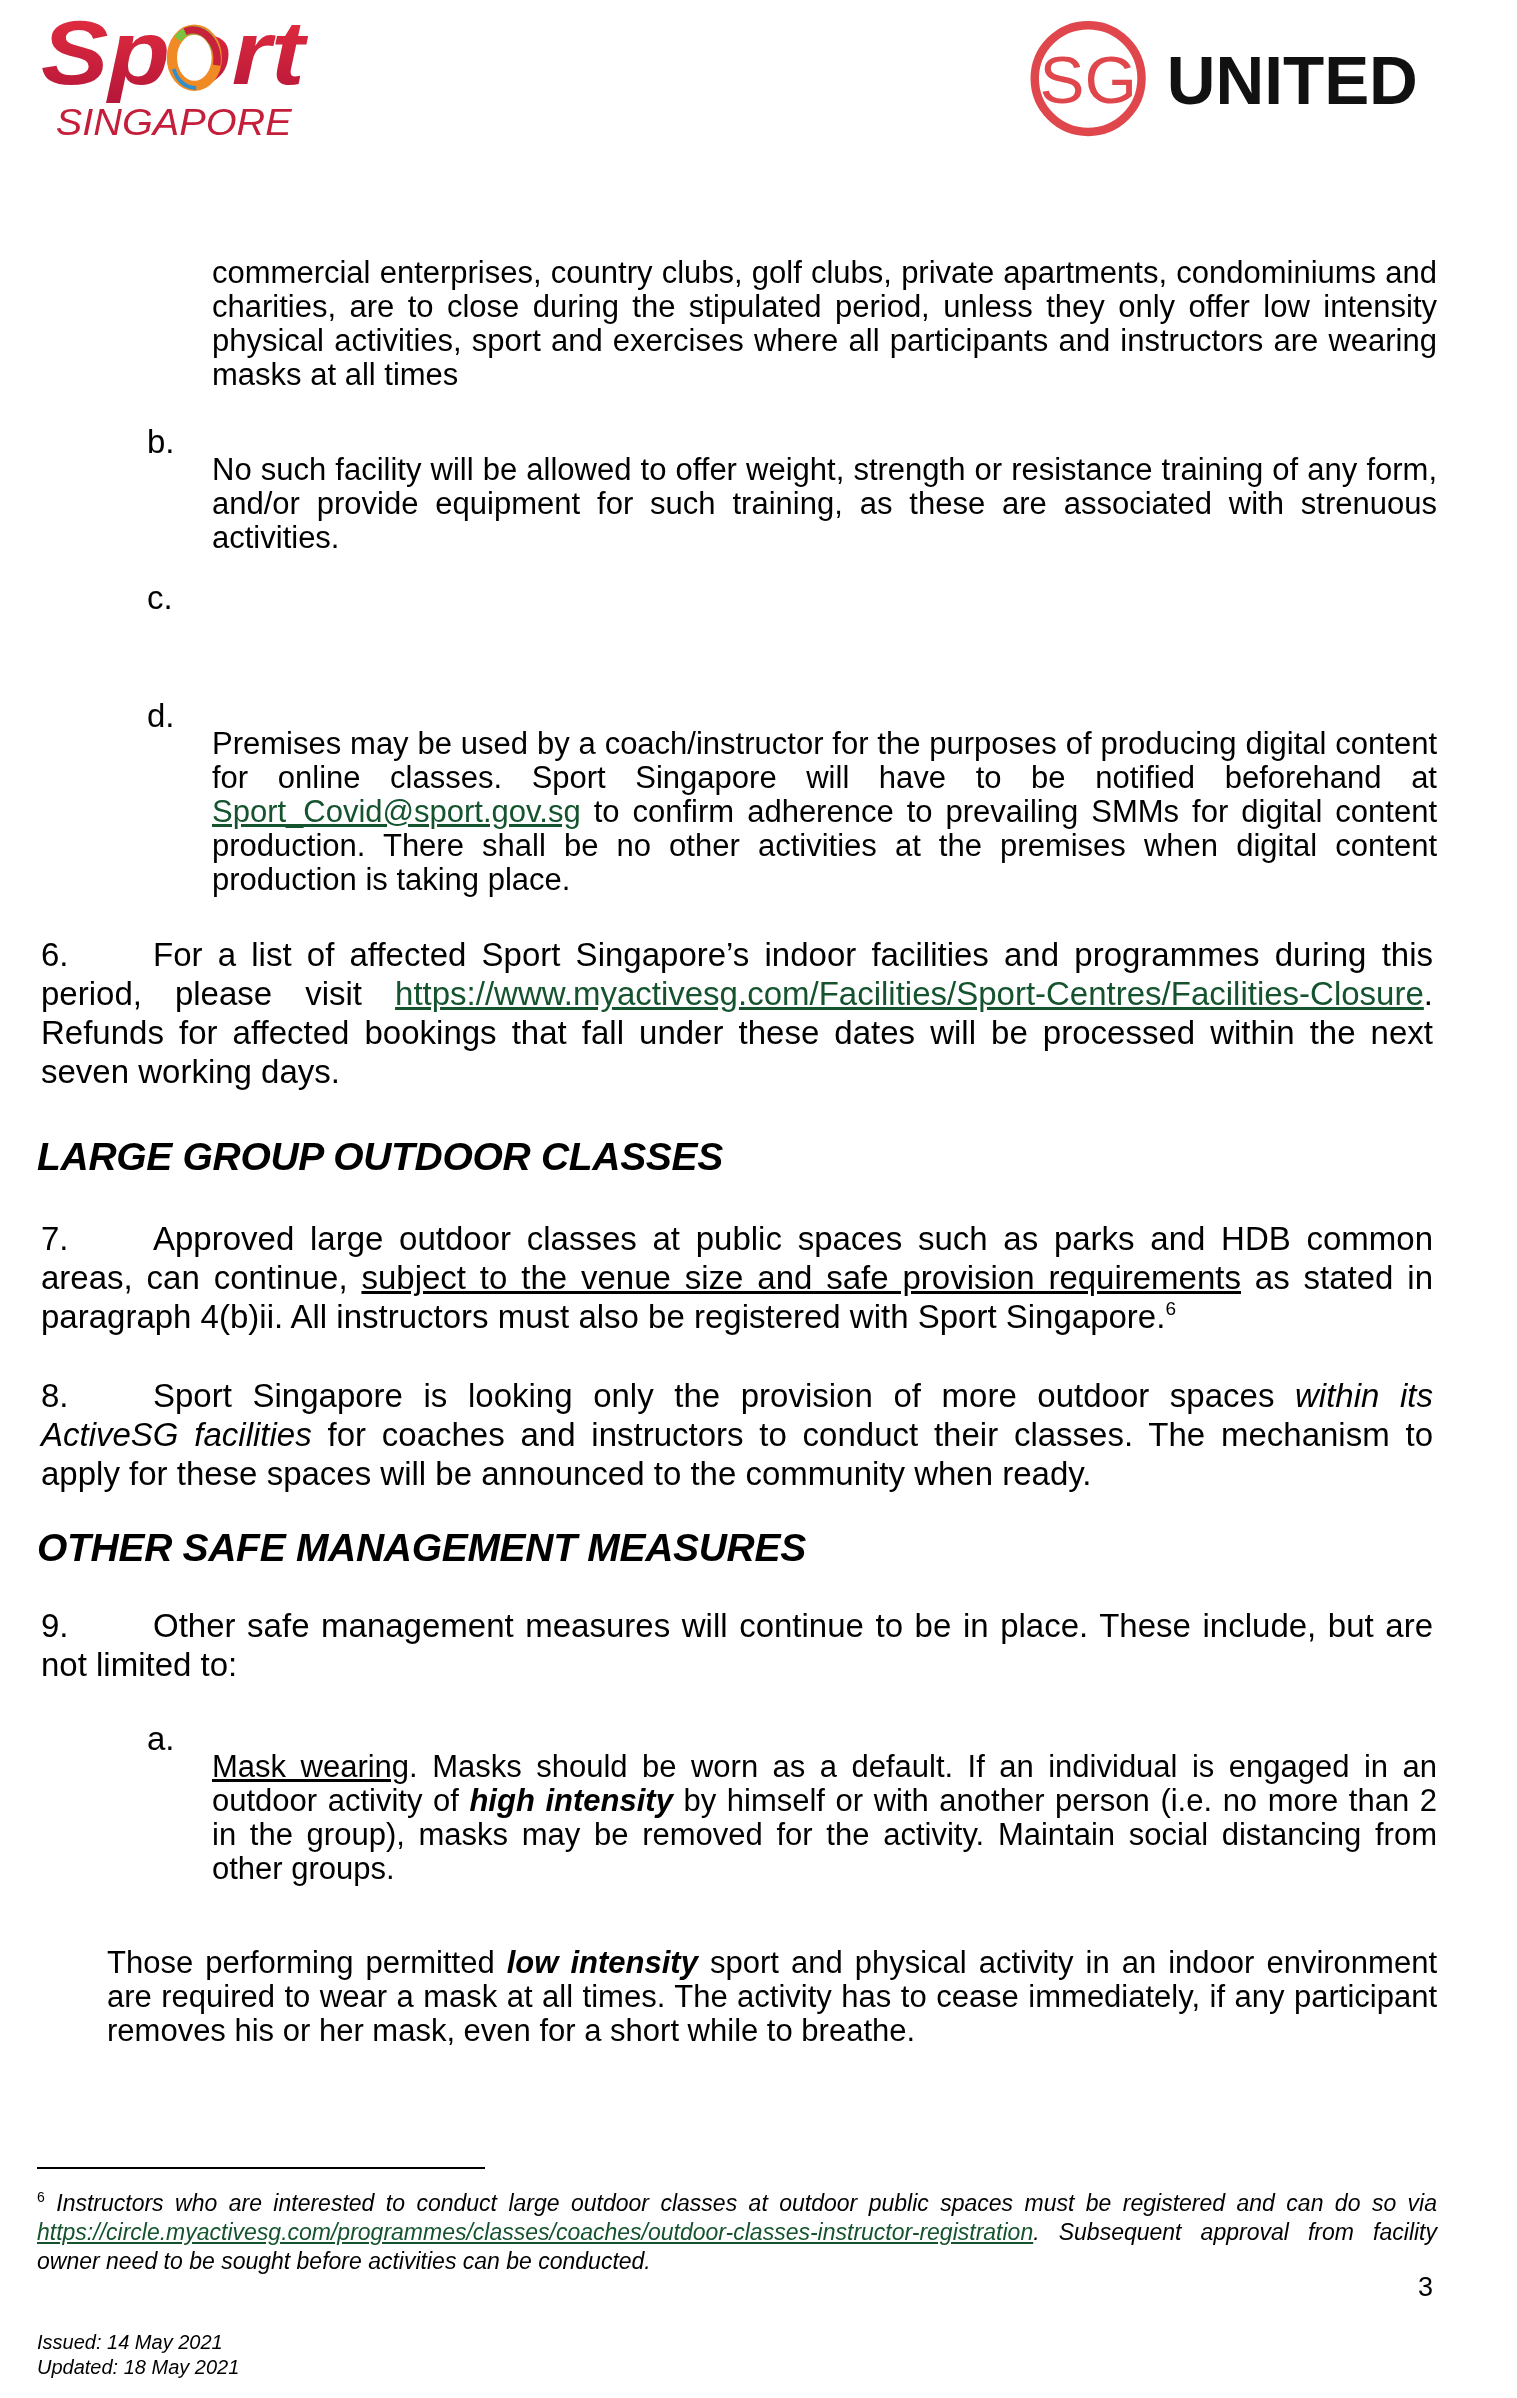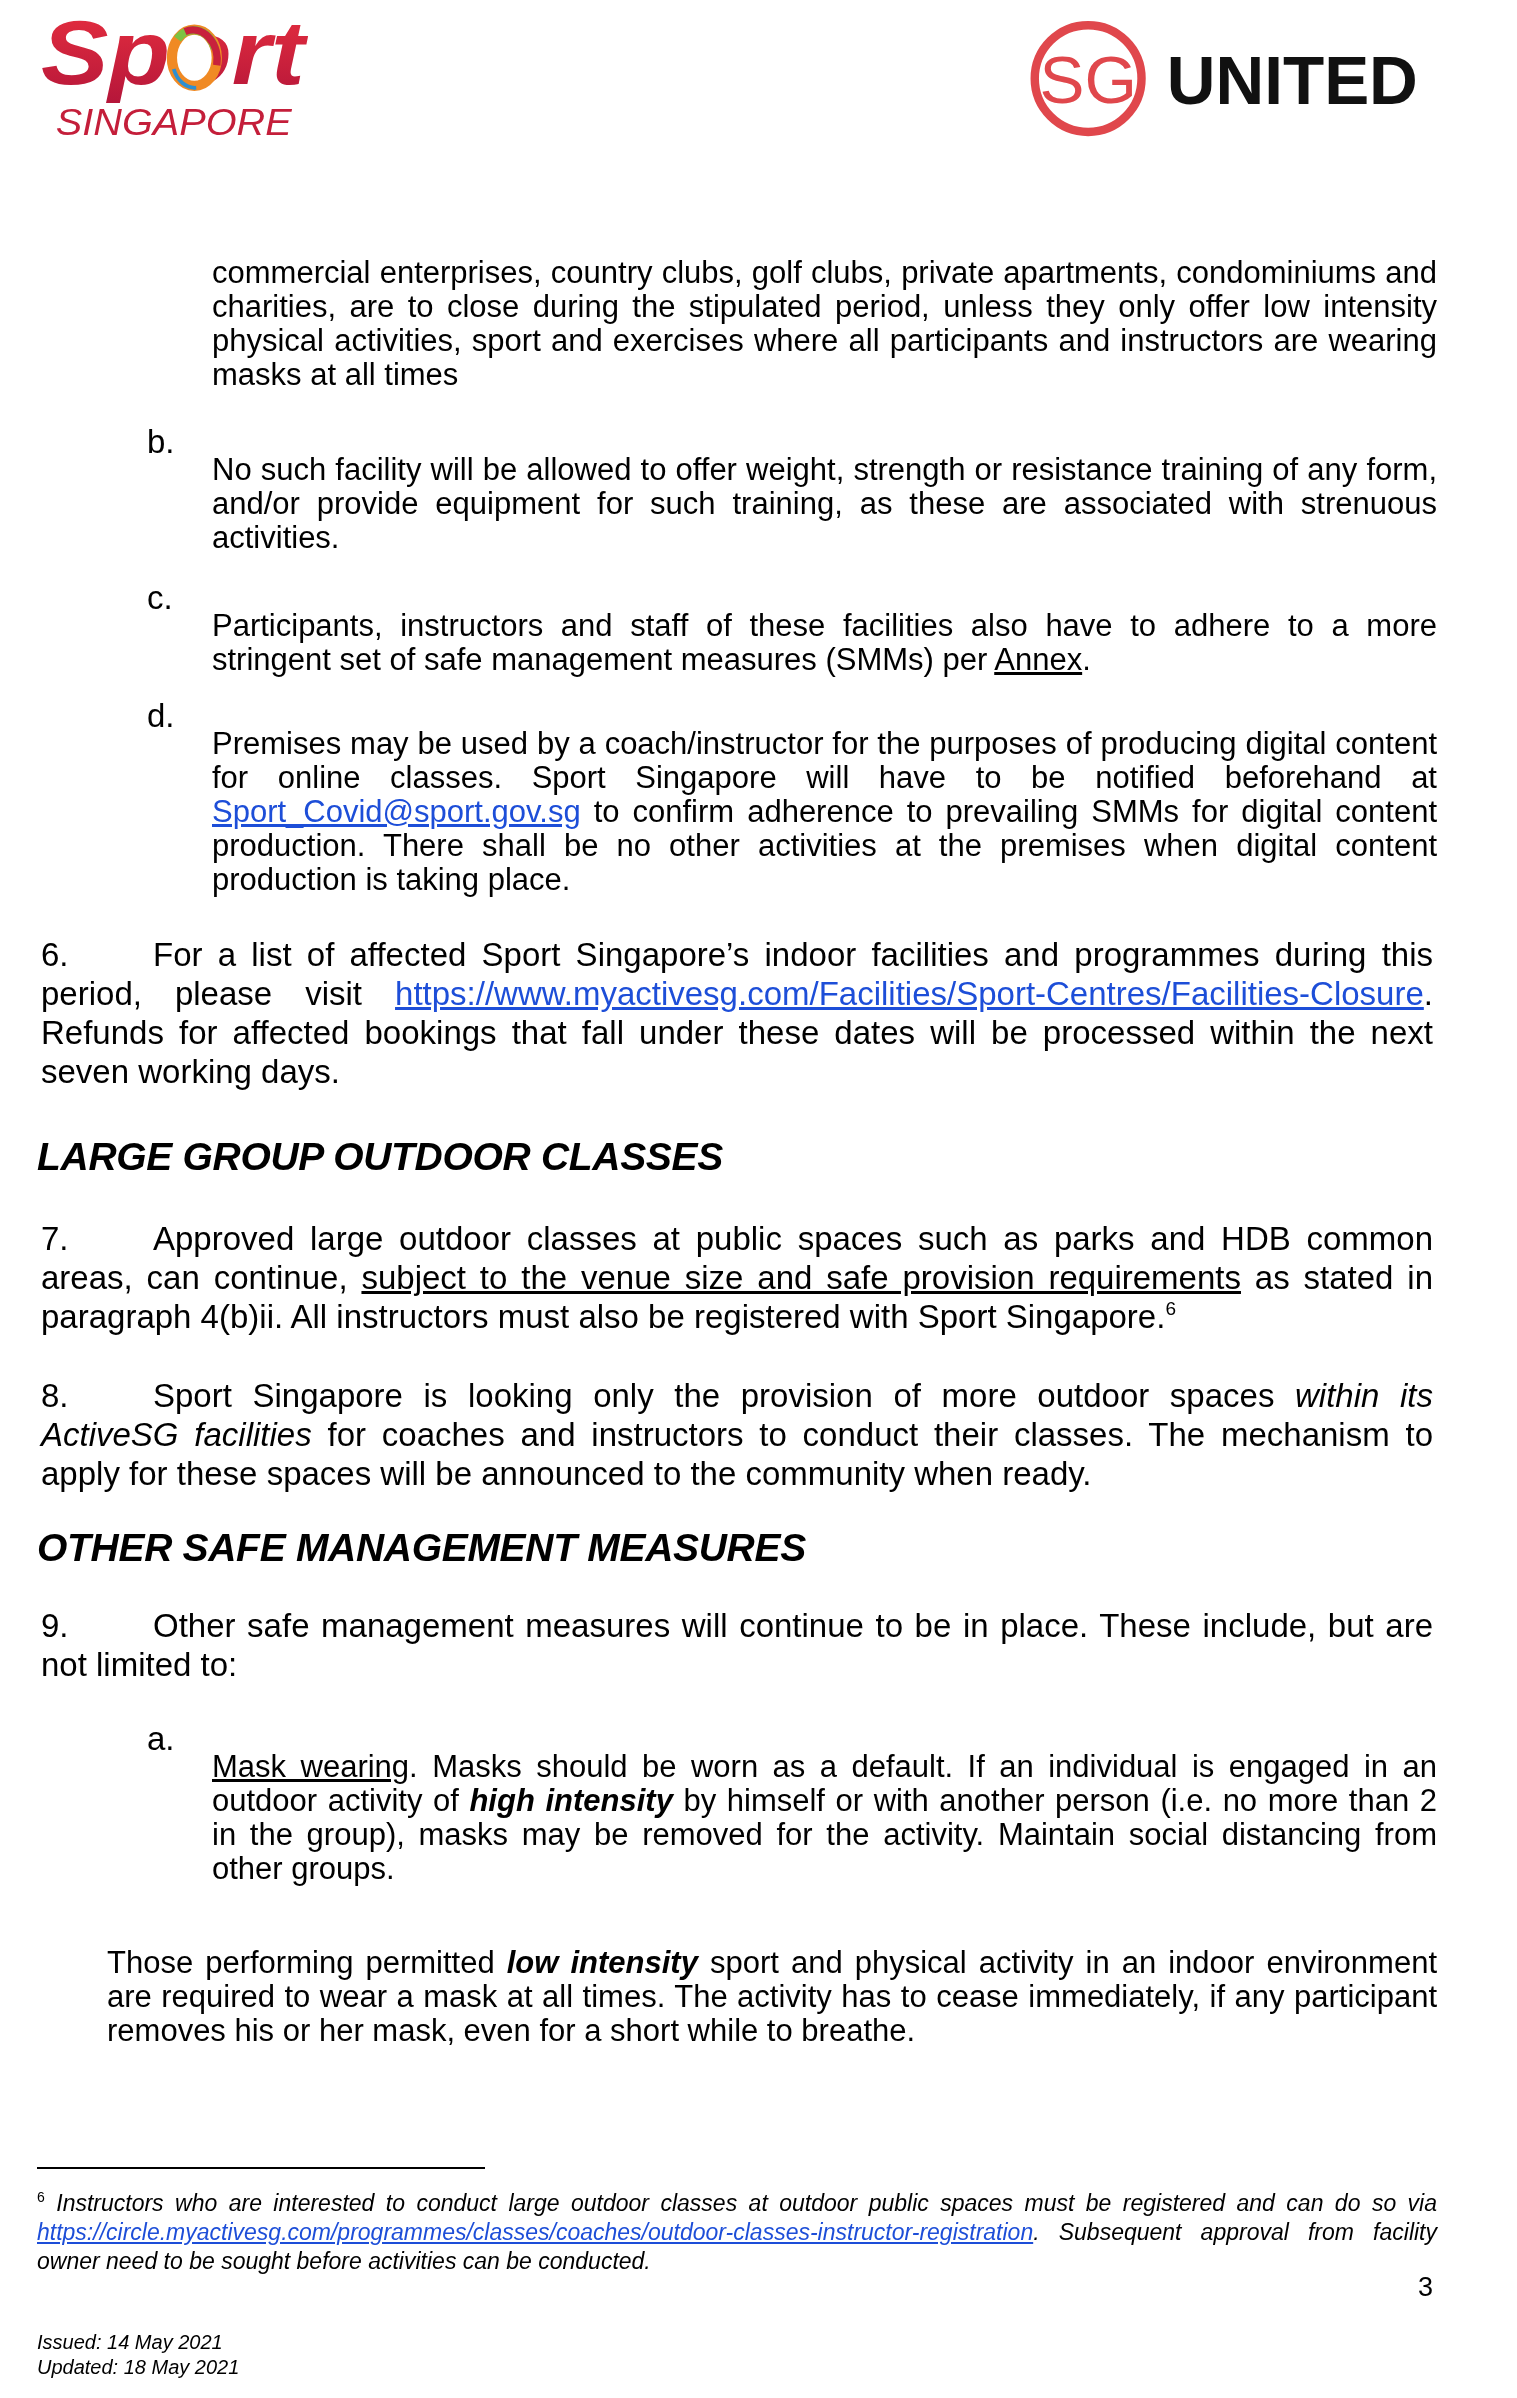--- a/index.html
+++ b/index.html
@@ -8,21 +8,21 @@
   .logo-sport { position: absolute; left: 37px; top: 11.2px; width: 281px; height: 131px; }
   .logo-sg { position: absolute; left: 1029px; top: 13px; width: 403px; height: 133px; }
   .page { position: absolute; left: 37px; top: 0; width: 1400px; }
   .p { font-size: 33px; line-height: 39px; text-align: justify; margin: 4px; }
   .blk { position: absolute; left: 0; width: 1400px; }
   .item { position: absolute; left: 0; width: 1400px; }
   .item .lbl { position: absolute; left: 110px; top: 0; font-size: 33px; line-height: 39px; }
   .item .txt { margin-left: 175px; font-size: 31px; line-height: 34px; text-align: justify; }
   .num { display: inline-block; width: 112px; }
   .h { font-size: 39px; font-weight: bold; font-style: italic; line-height: 39px; margin: 0; letter-spacing: -0.3px; }
-  a.link { color: #1d4ed8; text-decoration: underline; }
+  a.link { color: #14532d; text-decoration: underline; }
   .u { text-decoration: underline; }
   sup { font-size: 19px; line-height: 0; vertical-align: 13px; }
   .rule { position: absolute; left: 37px; top: 2167px; width: 448px; height: 1.9px; background: #000; }
   .fn { position: absolute; left: 37px; top: 2189px; width: 1400px; font-size: 23px; font-style: italic; line-height: 29px; text-align: justify; }
   .fn sup { font-size: 14px; vertical-align: 9.4px; font-style: normal; }
   .pgnum { position: absolute; left: 1418px; top: 2272px; font-size: 27px; }
   .meta { position: absolute; left: 37px; top: 2330px; font-size: 20px; font-style: italic; line-height: 25px; }
   .ital { font-style: italic; }
   .bi { font-weight: bold; font-style: italic; }
 </style>
@@ -59,21 +59,20 @@
     <p class="txt">commercial enterprises, country clubs, golf clubs, private apartments, condominiums and charities, are to close during the stipulated period, unless they only offer low intensity physical activities, sport and exercises where all participants and instructors are wearing masks at all times</p>
   </div>
 
   <div class="item" style="top:422px;">
     <span class="lbl">b.</span>
     <p class="txt">No such facility will be allowed to offer weight, strength or resistance training of any form, and/or provide equipment for such training, as these are associated with strenuous activities.</p>
   </div>
 
   <div class="item" style="top:578px;">
     <span class="lbl">c.</span>
-    <p class="txt"><span>Participants, instructors and staff of these facilities also have to adhere to a more stringent set of safe management measures (SMMs) per </span><span class="u">Annex</span><span>.</span></p>
   </div>
 
   <div class="item" style="top:696px;">
     <span class="lbl">d.</span>
     <p class="txt"><span>Premises may be used by a coach/instructor for the purposes of producing digital content for online classes. Sport Singapore will have to be notified beforehand at </span><a class="link">Sport_Covid@sport.gov.sg</a><span> to confirm adherence to prevailing SMMs for digital content production. There shall be no other activities at the premises when digital content production is taking place.</span></p>
   </div>
 
   <div class="blk" style="top:931px;">
     <p class="p"><span class="num">6.</span><span>For a list of affected Sport Singapore’s indoor facilities and programmes during this period, please visit </span><a class="link">https://www.myactivesg.com/Facilities/Sport-Centres/Facilities-Closure</a><span>. Refunds for affected bookings that fall under these dates will be processed within the next seven working days.</span></p>
   </div>

